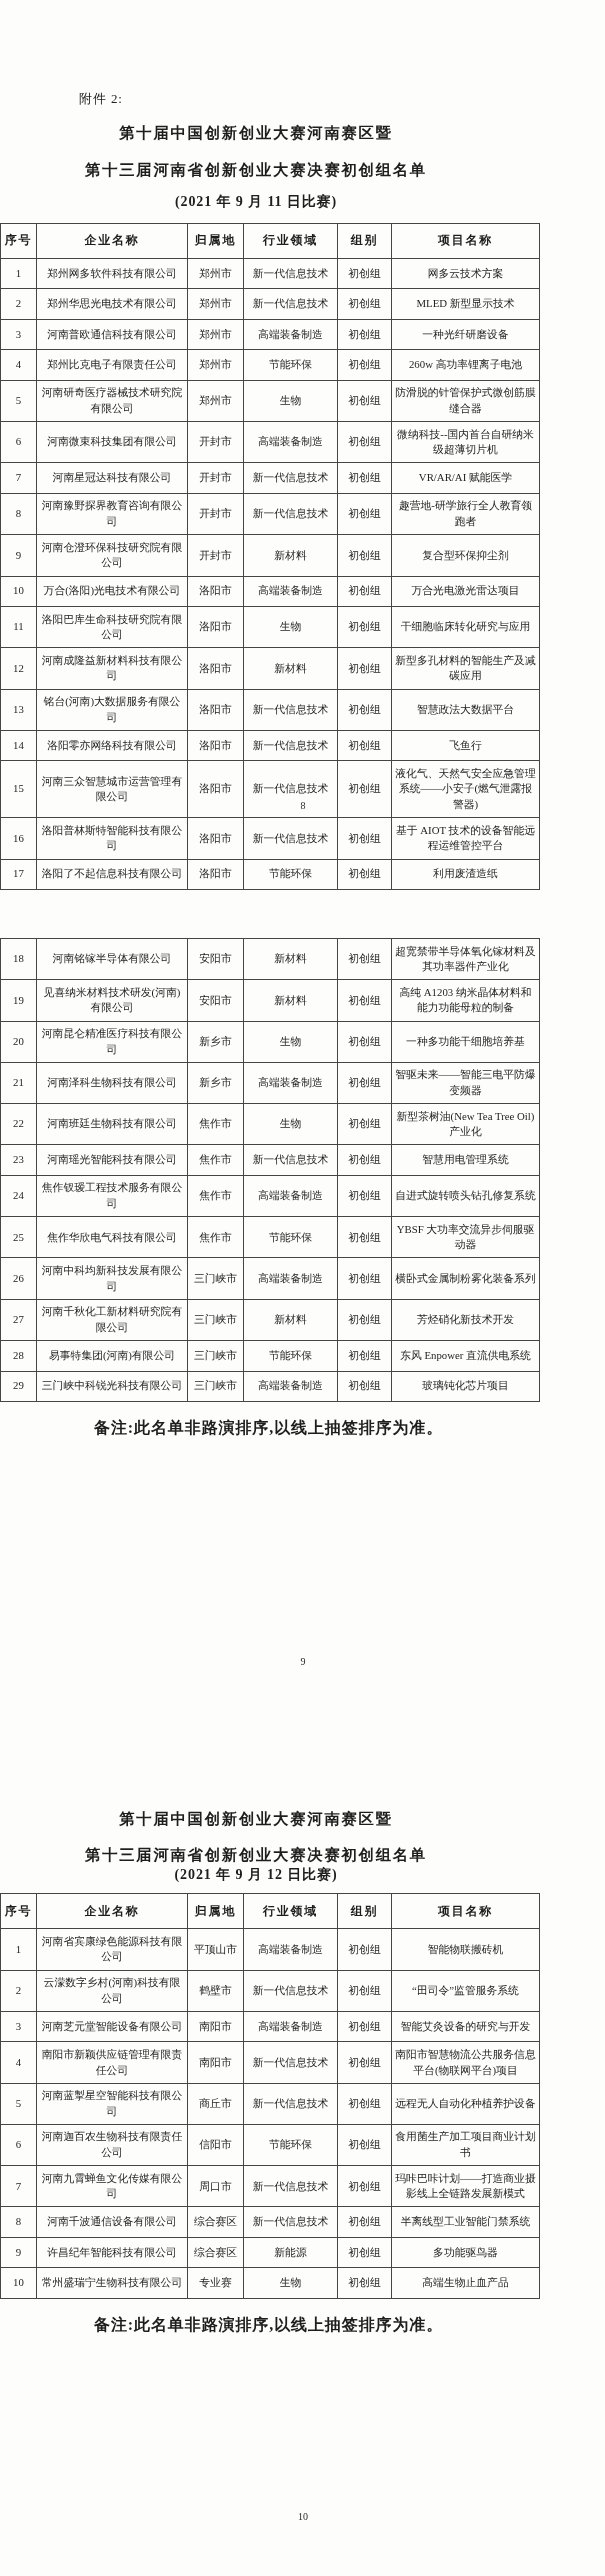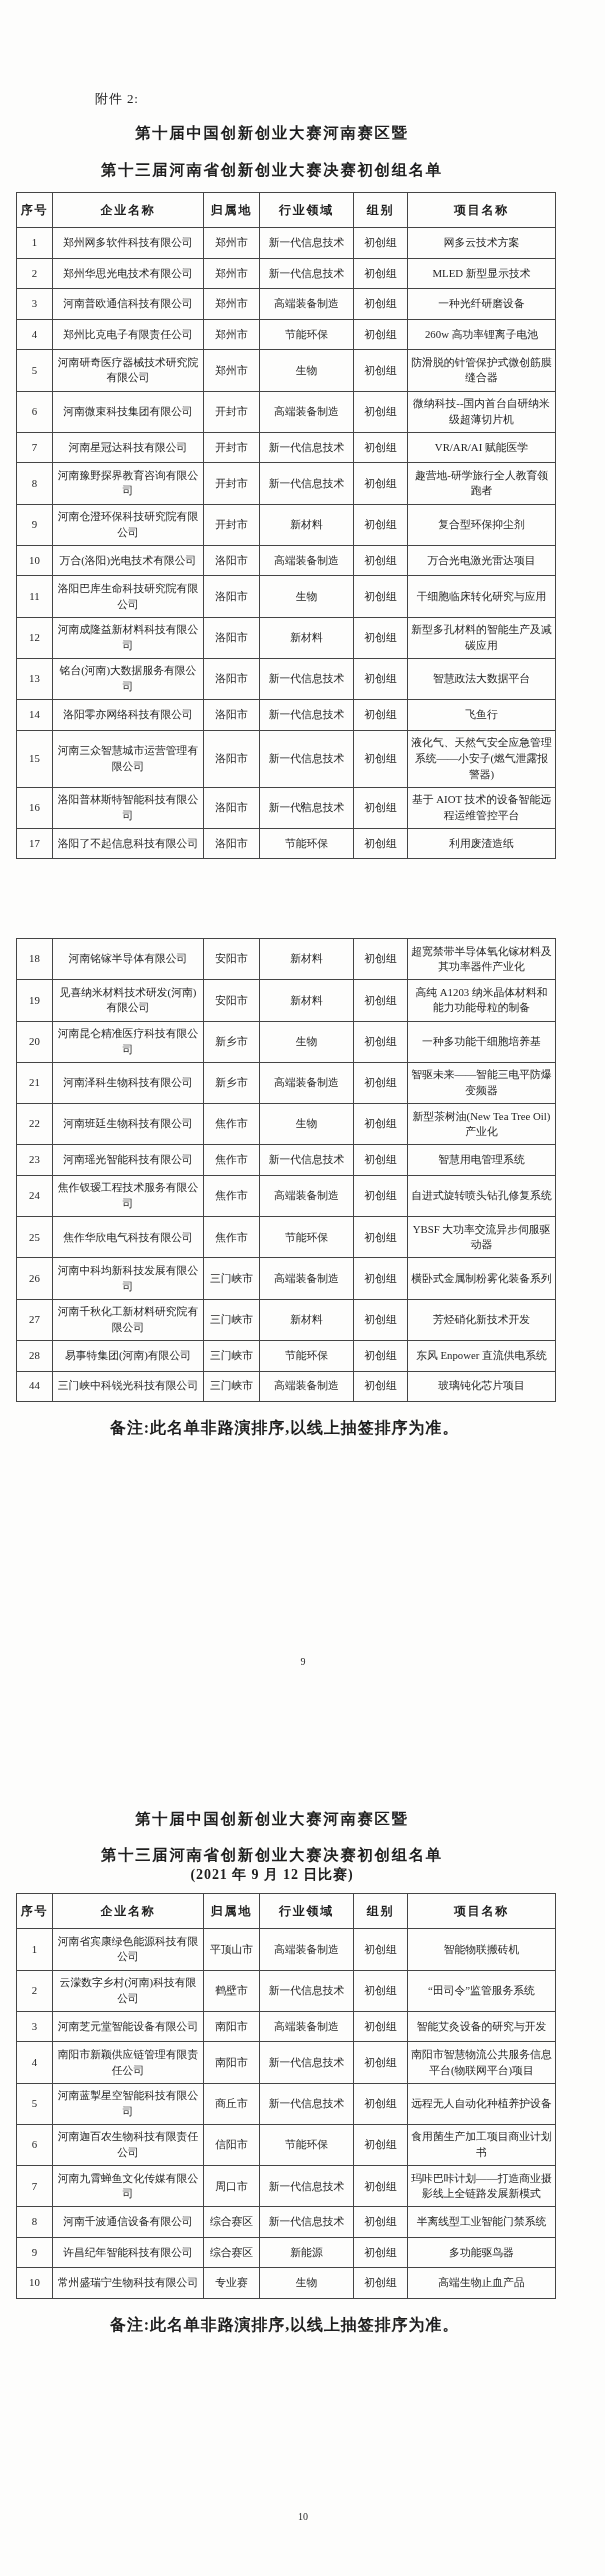--- a/index.html
+++ b/index.html
@@ -5,21 +5,21 @@
   html,body { margin:0; padding:0; background:#ffffff; }
   .page {
     position:relative;
     width:606px; height:2576px;
     background:#fdfdfc;
     font-family:"Liberation Serif", serif;
     color:#1e1e1e;
     overflow:hidden;
     margin:0 auto;
   }
-  .sheet { position:absolute; left:16px; width:512px; }
+  .sheet { position:absolute; left:0; width:512px; }
   .sheet-p8  { top:90px; }
   .sheet-p9  { top:938px; }
   .sheet-p10 { top:1809px; }
 
   .attachment {
     margin-left:79px;
     font-size:13px;
     letter-spacing:0.9px;
   }
   .doc-title {
@@ -88,20 +88,21 @@
 </style>
 </head>
 <body>
 
 <div class="page">
 
   <div class="sheet sheet-p8">
     <div class="attachment">附件 2:</div>
     <div class="doc-title">第十届中国创新创业大赛河南赛区暨</div>
     <div class="doc-title">第十三届河南省创新创业大赛决赛初创组名单</div>
+    <div class="doc-date">(2021 年 9 月 11 日比赛)</div>
 
     <table class="roster">
       <colgroup>
         <col class="c-idx">
           <col class="c-company">
           <col class="c-loc">
         <col class="c-industry">
           <col class="c-group">
           <col class="c-project">
       </colgroup>
@@ -380,21 +381,21 @@
           <tr>
             <td>28</td>
             <td>易事特集团(河南)有限公司</td>
             <td>三门峡市</td>
             <td>节能环保</td>
             <td>初创组</td>
             <td>东风 Enpower 直流供电系统</td>
           </tr>
 
           <tr>
-            <td>44</td>
+            <td>29</td>
             <td>三门峡中科锐光科技有限公司</td>
             <td>三门峡市</td>
             <td>高端装备制造</td>
             <td>初创组</td>
             <td>玻璃钝化芯片项目</td>
           </tr>
         </tbody>
     </table>
     <div class="note">备注:此名单非路演排序,以线上抽签排序为准。</div>
   </div>

